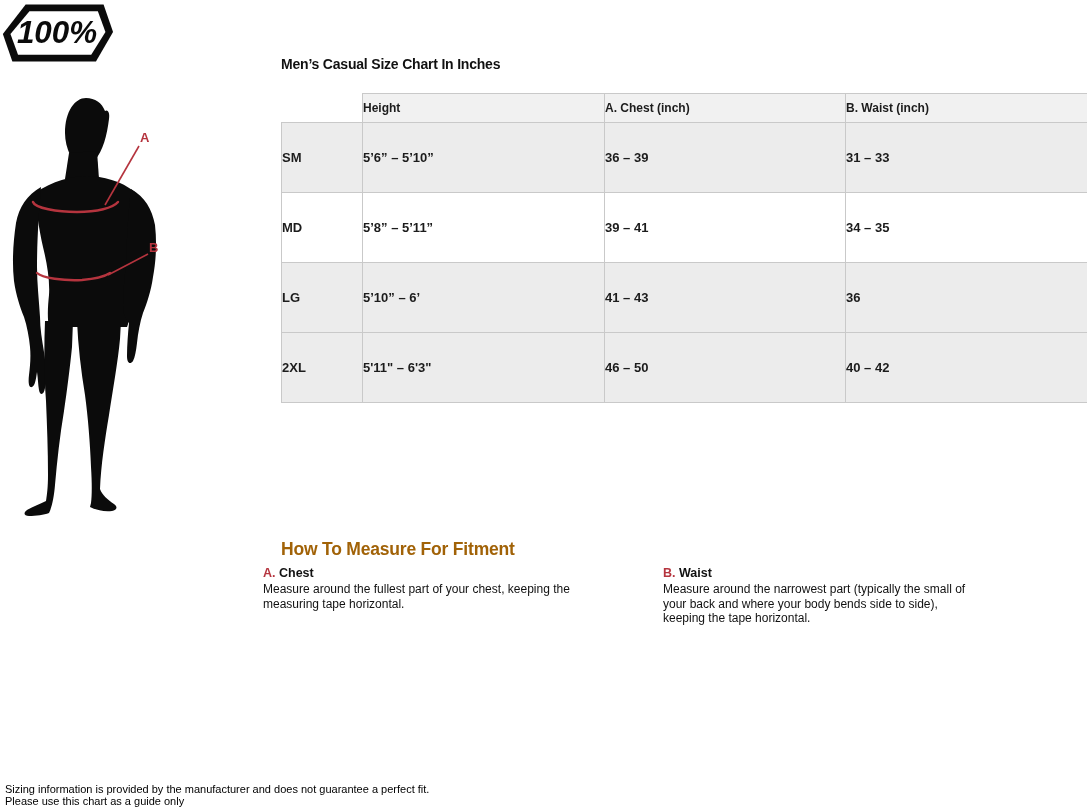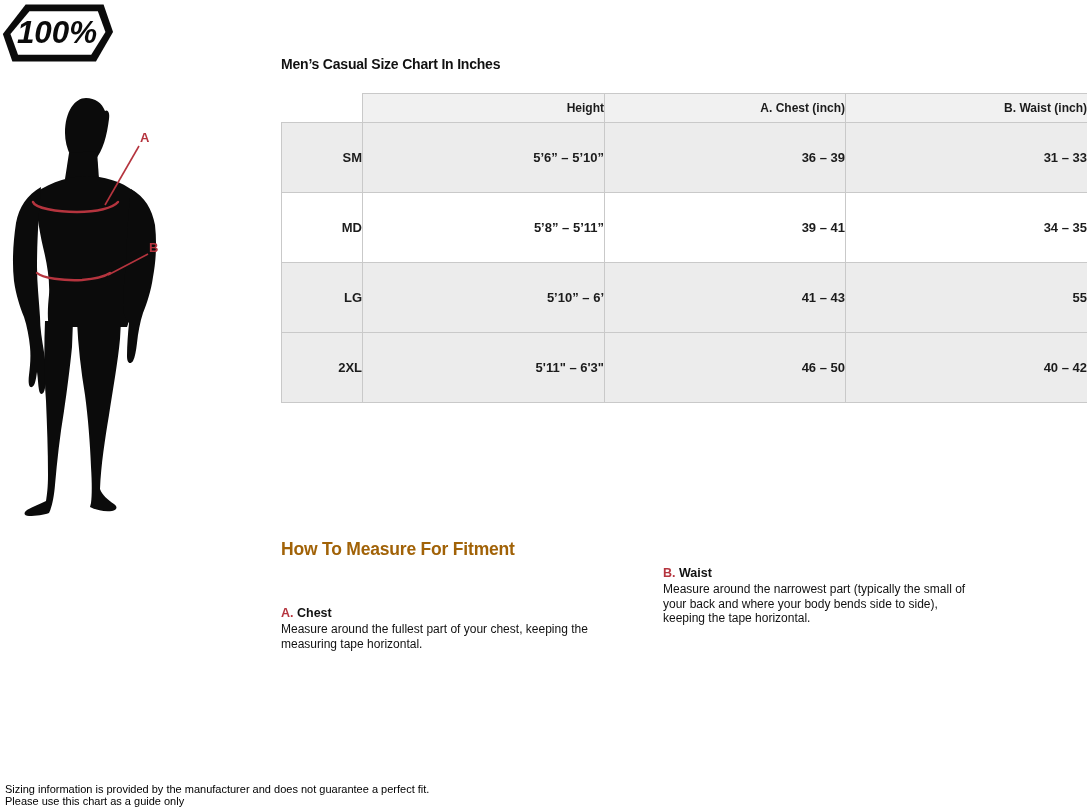--- a/index.html
+++ b/index.html
@@ -23,39 +23,39 @@
   .chart-title {
     position:absolute; left:281px; top:56px;
     font-size:14px; font-weight:bold; letter-spacing:-0.2px; color:#111;
   }
   
   table.size-table {
     position:absolute; left:281px; top:93px;
     width:806px; border-collapse:collapse; table-layout:fixed;
   }
   .size-table th, .size-table td {
-    border:1px solid #c9c9c9; text-align:right; vertical-align:middle;
+    border:1px solid #c9c9c9; text-align:left; vertical-align:middle;
     color:#1c1c1c;
   }
   .size-table thead th {
     height:29px; background:#f1f1f1; font-size:12px; font-weight:bold;
   }
   .size-table thead th.corner { border:none; background:transparent; }
   .size-table tbody td { height:70px; font-size:13px; font-weight:bold; background:#fff; }
   .size-table tbody tr.stripe td { background:#ececec; }
   
   .measure-title {
     position:absolute; left:281px; top:539px;
     font-size:17.5px; font-weight:bold; letter-spacing:-0.2px; color:#a16207;
   }
   .measure-item { position:absolute; top:566px; width:310px; }
   .measure-item .item-label { font-size:12.5px; font-weight:bold; color:#111; margin-bottom:2px; }
   .measure-item .item-label .letter { color:#b5343e; }
   .measure-item .item-desc { font-size:12px; line-height:14.5px; color:#111; }
-  .measure-a { left:281px;margin-top:40px; }
+  .measure-a { left:263px; }
   .measure-b { left:663px; }
   
   .disclaimer { position:absolute; left:5px; top:784px; font-size:11px; line-height:11.5px; color:#000; }
 </style>
 </head>
 <body>
 
 <div class="logo">
   <svg width="114" height="62" viewBox="0 0 120 64">
     <polygon points="27,2 109,2 119,31 101,62 13,62 3,33" fill="#0b0b0b"></polygon>
@@ -118,21 +118,21 @@
       <tr>
         <td>MD</td>
         <td>5’8” – 5’11”</td>
         <td>39 – 41</td>
         <td>34 – 35</td>
       </tr>
       <tr class="stripe">
         <td>LG</td>
         <td>5’10” – 6’</td>
         <td>41 – 43</td>
-        <td>55</td>
+        <td>36</td>
       </tr>
       <tr class="stripe">
         <td>2XL</td>
         <td>5'11" – 6'3"</td>
         <td>46 – 50</td>
         <td>40 – 42</td>
       </tr>
     </tbody>
 </table>
 

